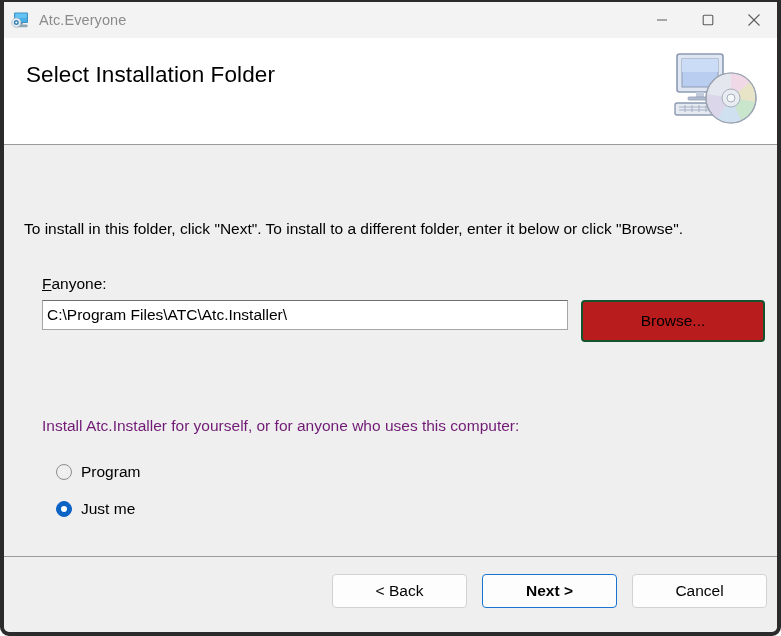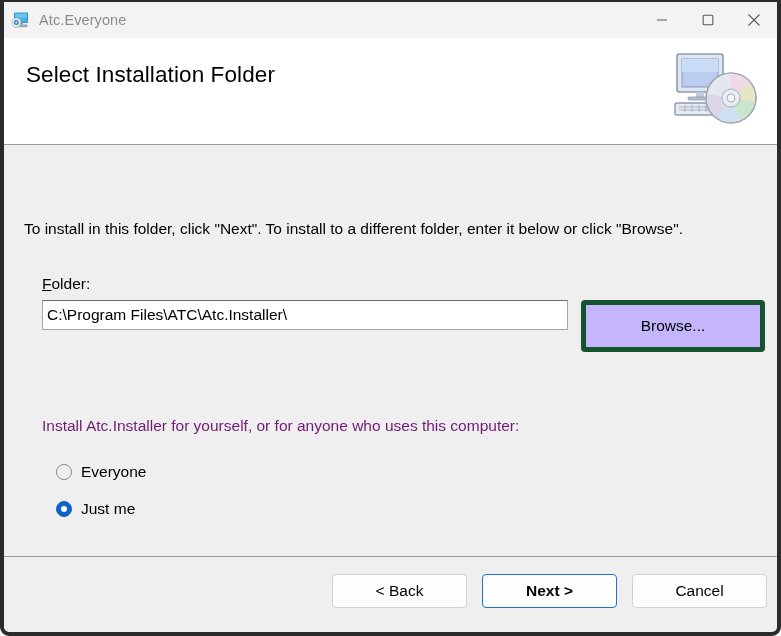--- a/index.html
+++ b/index.html
@@ -133,24 +133,24 @@
     font-size: 15.5px;
     color: #000;
     padding: 0 4px;
     outline: none;
   }
 
   .sidebtn {
     position: absolute;
     left: 577px;
     width: 184px;
-    height: 52px;
-    box-sizing: border-box;
-    background: #c4b5fd;
-    border: 5px solid #14532d;
+    height: 42px;
+    box-sizing: border-box;
+    background: #b91c1c;
+    border: 2px solid #14532d;
     border-radius: 4px;
     font-family: "Liberation Sans", sans-serif;
     font-size: 15.5px;
     color: #000;
     cursor: default;
   }
   #browse-button    { top: 155px; }
   #disk-cost-button { top: 200px; }
 
   #scope-question {
@@ -299,31 +299,31 @@
         <circle cx="62" cy="52" r="9" fill="#e9ecf1" stroke="#a7b0bd" stroke-width="1"></circle>
         <circle cx="62" cy="52" r="4" fill="#f6f7f9" stroke="#a7b0bd" stroke-width="1"></circle>
       </g>
     </svg>
   </div>
 
   <div id="body">
 
     <div class="bodytext" id="instr-line">To install in this folder, click "Next". To install to a different folder, enter it below or click "Browse".</div>
 
-    <div id="folder-label"><span class="accel">F</span><span>older:</span></div>
+    <div id="folder-label"><span class="accel">F</span><span>anyone:</span></div>
 
     <input id="folder-input" type="text" value="C:\Program Files\ATC\Atc.Installer\" style="">
 
     <button class="sidebtn" id="browse-button">Browse...</button>
 
     <div id="scope-question">Install Atc.Installer for yourself, or for anyone who uses this computer:</div>
 
     <div class="radio-row" id="radio-everyone">
       <span class="radio-mark"></span>
-      <span class="radio-label">Everyone</span>
+      <span class="radio-label">Program</span>
     </div>
 
     <div class="radio-row" id="radio-justme">
       <span class="radio-mark checked"></span>
       <span class="radio-label">Just me</span>
     </div>
   </div>
 
   <div id="footer">
     <button class="navbtn" id="back-button">&lt; Back</button>

